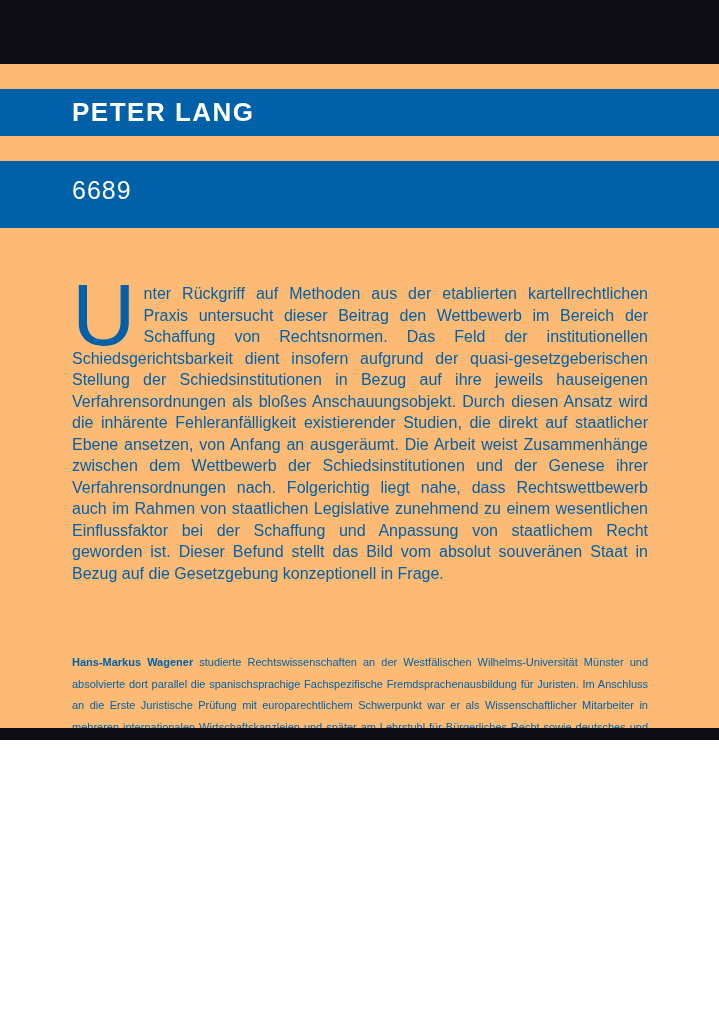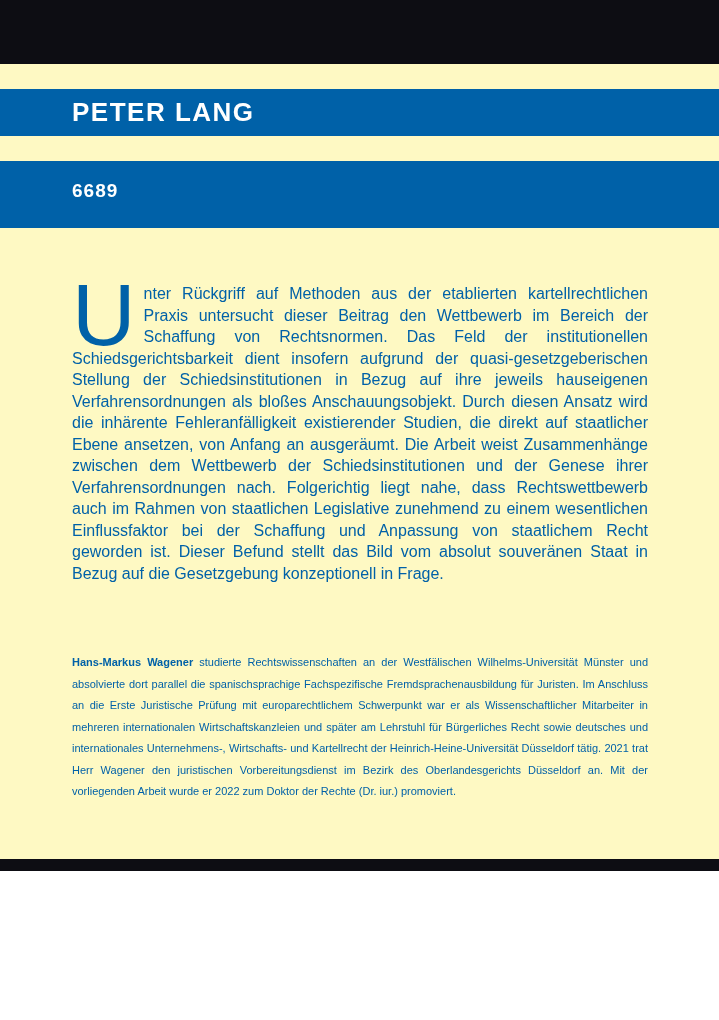--- a/index.html
+++ b/index.html
@@ -1,22 +1,22 @@
 <!DOCTYPE html>
 <html lang="de" style="--blue: #0061a8; --dark: #0d0d13;"><head>
 <meta charset="utf-8">
 <title>Book Back Cover</title>
 <style>
   * { margin: 0; padding: 0; box-sizing: border-box; }
   html, body { background: #ffffff; }
   .page {
     position: relative;
     width: 719px;
-    height: 871px;
-    background: #fef9c3;
+    height: 740px;
+    background: #fdba74;
     overflow: hidden;
     font-family: "Liberation Sans", sans-serif;
   }
   .edge {
     position: absolute;
     left: 0;
     width: 100%;
     background: var(--dark, #0d0d13);
   }
   .edge.top { top: 0; height: 64px; }
@@ -33,22 +33,22 @@
     color: #ffffff;
   }
   .band-publisher { top: 89px; height: 47px; }
   .band-publisher .band-text {
     font-size: 26px;
     font-weight: bold;
     letter-spacing: 1.5px;
   }
   .band-series { top: 161px; height: 67px; padding-bottom: 8px; }
   .band-series .band-text {
-    font-size: 19px;
-    font-weight: bold;
+    font-size: 25px;
+    font-weight: normal;
     letter-spacing: 1px;
   }
 
   .blurb {
     position: absolute;
     left: 72px;
     width: 576px;
     top: 283px;
     font-size: 16px;
     line-height: 21.5px;

